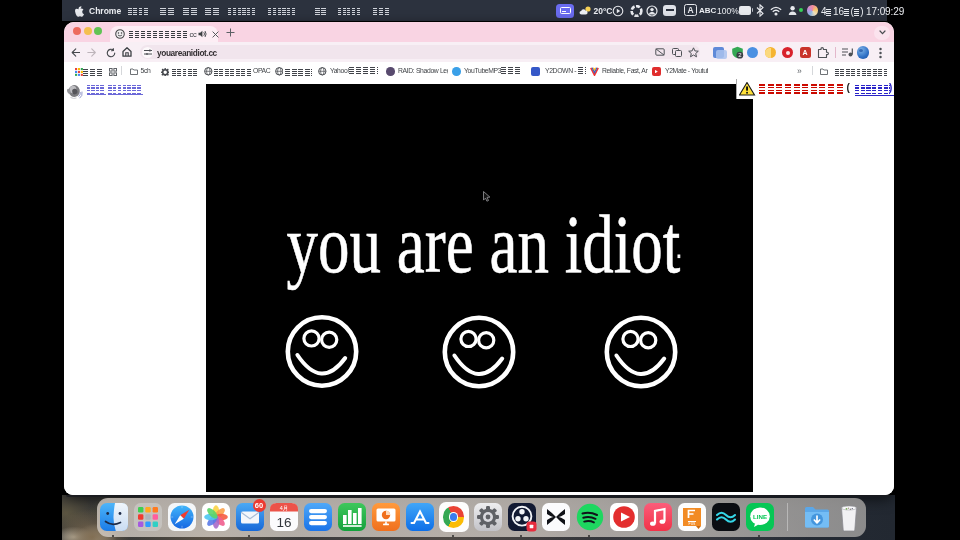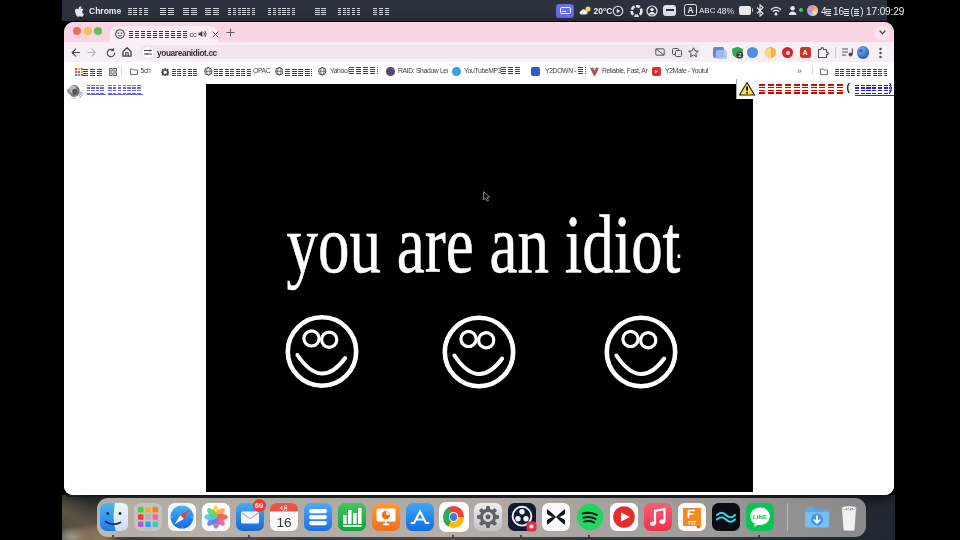--- a/index.html
+++ b/index.html
@@ -78,22 +78,22 @@
   </svg>
   <svg class="abs" style="left:584px;top:5px" width="12" height="12" viewBox="0 0 12 12">
     <circle cx="6" cy="6" r="5" fill="none" stroke="#e8eaee" stroke-width="1.2"></circle>
     <circle cx="6" cy="4.6" r="1.7" fill="#e8eaee"></circle>
     <path d="M2.6 9.4 Q3.5 6.8 6 6.8 Q8.5 6.8 9.4 9.4" fill="#e8eaee"></path>
   </svg>
   <div class="abs" style="left:601px;top:4.5px;width:13px;height:11px;border-radius:3px;background:#dfe2e8">
     <div class="abs" style="left:2.5px;top:4.5px;width:8px;height:1.6px;background:#2c323e"></div>
   </div>
   <div class="abs" style="left:622px;top:4px;width:13px;height:12px;border:1.2px solid #e8eaee;border-radius:2.5px;color:#e8eaee;font-size:8.5px;font-weight:bold;text-align:center;line-height:10px">A</div>
-  <span class="abs" style="left:637px;top:6px;font-size:8px;font-weight:normal">ABC</span>
-  <span class="abs" style="left:655px;top:6px;font-size:8.5px">48%</span>
+  <span class="abs" style="left:637px;top:6px;font-size:8px;font-weight:bold">ABC</span>
+  <span class="abs" style="left:655px;top:6px;font-size:8.5px">100%</span>
   <div class="abs" style="left:677px;top:5.5px;width:12px;height:9px;border-radius:2px;background:#e8eaee"></div>
   <div class="abs" style="left:689.5px;top:8px;width:1.4px;height:4px;border-radius:0 1px 1px 0;background:#b9bcc4"></div>
   <svg class="abs" style="left:694px;top:4px" width="8" height="13" viewBox="0 0 8 13">
     <path d="M1 3.5 L7 9.5 L4 12.2 L4 0.8 L7 3.5 L1 9.5" fill="none" stroke="#e8eaee" stroke-width="1.1"></path>
   </svg>
   <svg class="abs" style="left:708px;top:5.5px" width="12" height="10" viewBox="0 0 14 11">
     <path d="M1 4 Q7 -1.5 13 4" fill="none" stroke="#e8eaee" stroke-width="1.6"></path>
     <path d="M3.2 6.4 Q7 3 10.8 6.4" fill="none" stroke="#e8eaee" stroke-width="1.6"></path>
     <circle cx="7" cy="9" r="1.8" fill="#e8eaee"></circle>
   </svg>

